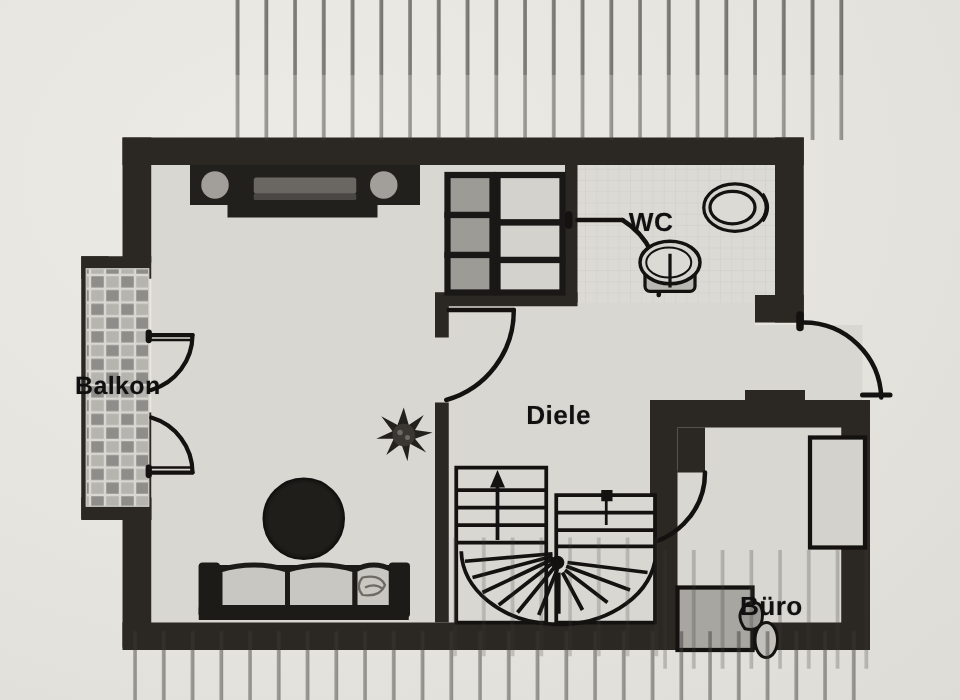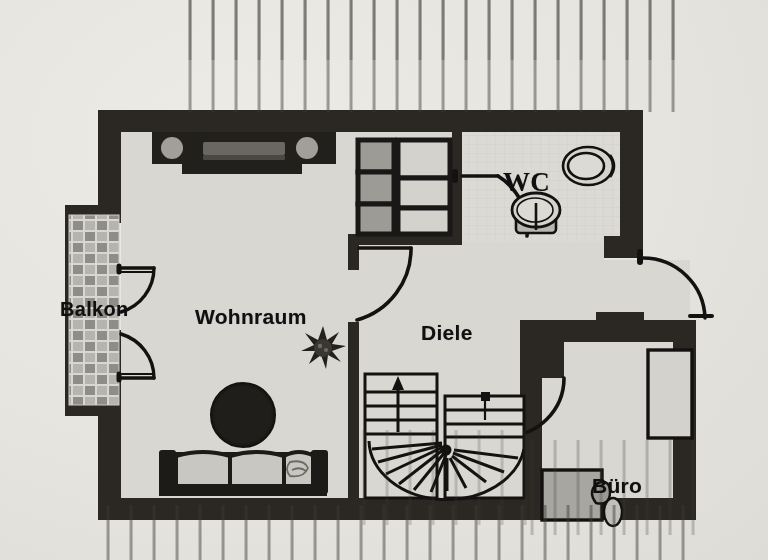--- a/index.html
+++ b/index.html
@@ -44,21 +44,21 @@
     color:#111010;
     font-family:"Liberation Sans", sans-serif;
     font-weight:600;
     letter-spacing:.3px;
     white-space:nowrap;
     text-shadow:0 0 1px rgba(0,0,0,.25);
   }
   #lbl-balkon{left:60px;top:298px;font-size:20px;}
   #lbl-wohnraum{left:195px;top:305px;font-size:21px;}
   #lbl-diele{left:421px;top:305px;font-size:21px;margin-top:16px;}
-  #lbl-wc{left:503px;top:167px;font-size:27px;font-weight:700;font-family:Liberation Serif, serif;}
+  #lbl-wc{left:503px;top:167px;font-size:21px;font-weight:700;}
   #lbl-buro{left:592px;top:438px;font-size:21px;margin-top:36px;}
 </style>
 </head>
 <body>
 
 <div id="page">
 
   <div id="paper"></div>
 
   <svg class="plan" viewBox="0 0 768 560">
@@ -297,18 +297,17 @@
     </g>
   </svg>
 
   <div class="bands" id="bands-top"></div>
   <div class="bands" id="bands-top2"></div>
   <div class="bands" id="bands-bottom"></div>
   <div class="bands" id="bands-buro"></div>
   <div class="bands" id="bands-stair"></div>
 
   <div class="lbl" id="lbl-balkon">Balkon</div>
-  <div class="lbl" id="lbl-wohnraum">Wohnraum</div>
   <div class="lbl" id="lbl-diele">Diele</div>
   <div class="lbl" id="lbl-wc">WC</div>
   <div class="lbl" id="lbl-buro">Büro</div>
 
 </div>
 
 </body></html>

